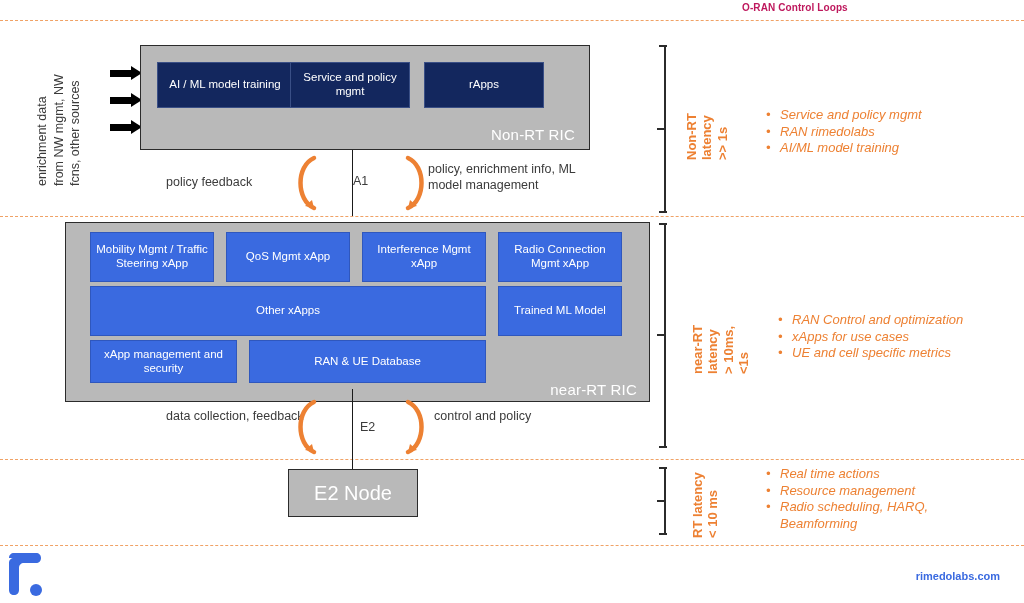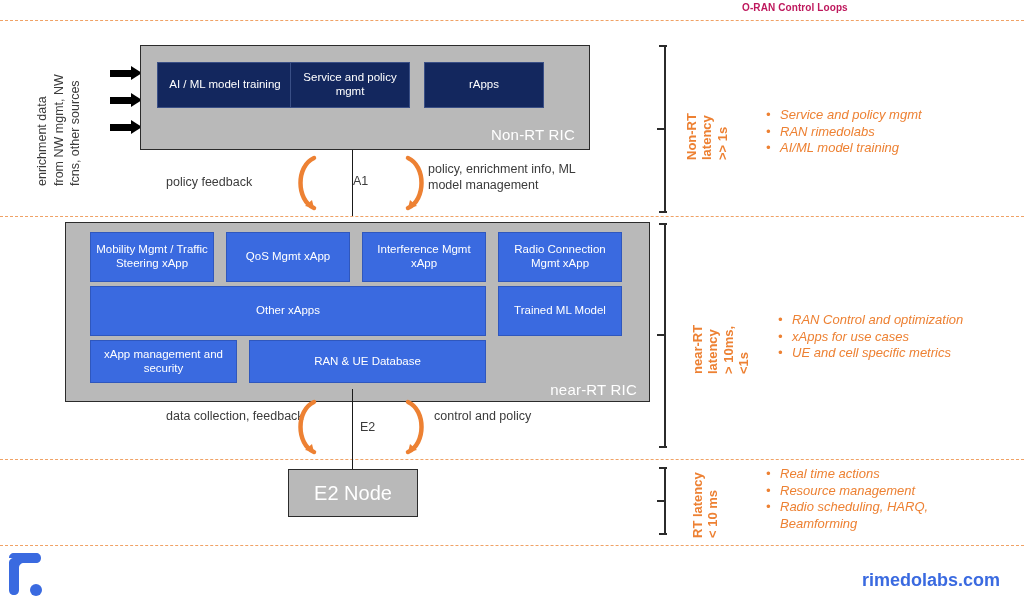--- a/index.html
+++ b/index.html
@@ -87,21 +87,21 @@
     position:absolute;color:#ed8133;font-size:13px;line-height:1.28;
   }
   .bullets div{white-space:nowrap;font-style:italic;}
   .bullets .b{display:inline-block;width:14px;}
 
   
   .brk{position:absolute;}
 
   
   #site{
-    font-size:18px;font-weight:bold;color:#3a6ae0;white-space:nowrap;text-align:right;
+    font-size:11px;font-weight:bold;color:#3a6ae0;white-space:nowrap;text-align:right;
   }
 </style>
 </head>
 <body>
 
 <div id="stage">
 
   <div class="abs" id="title">O-RAN Control Loops</div>
 
   <div class="abs dash" style="top:20px;"></div>

